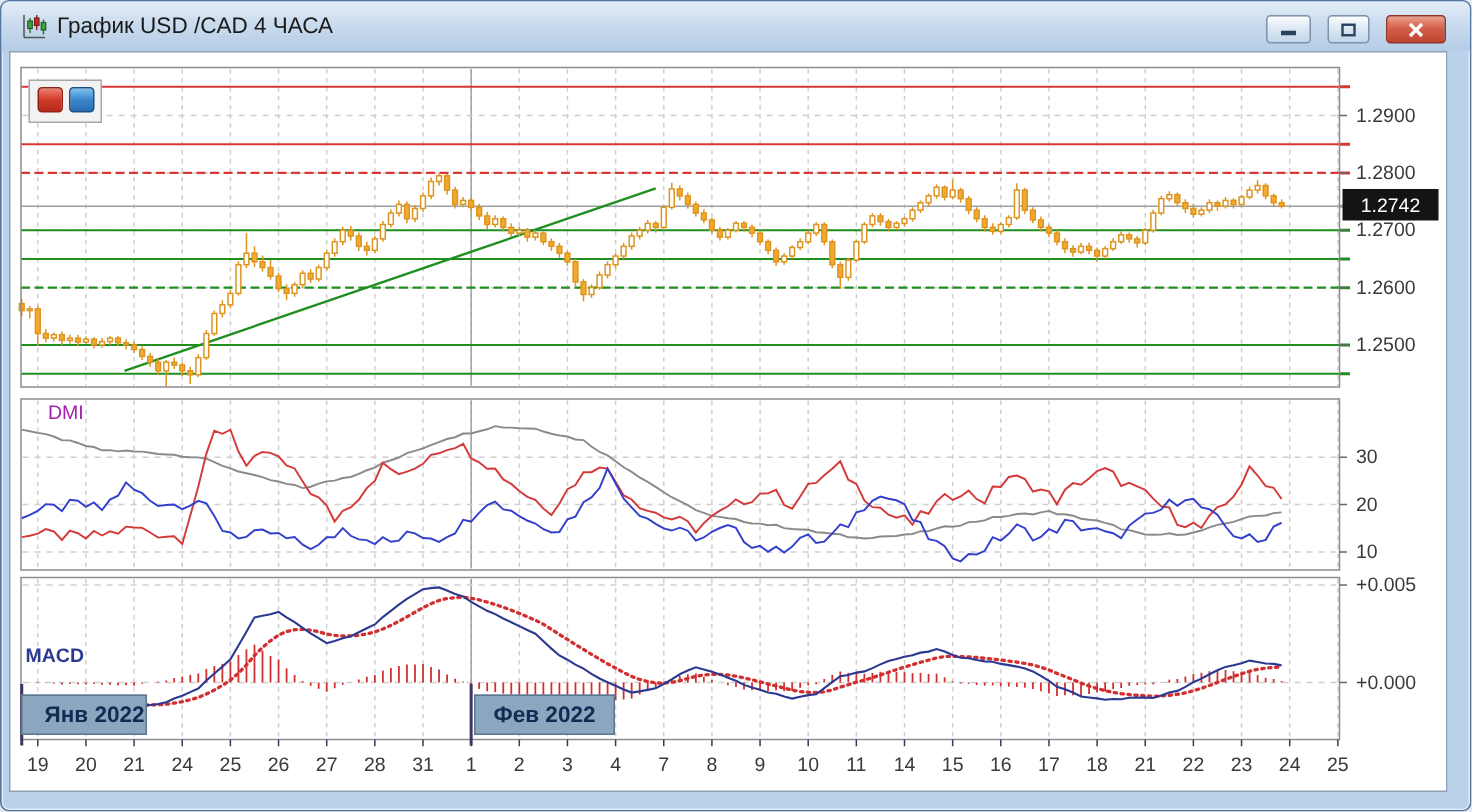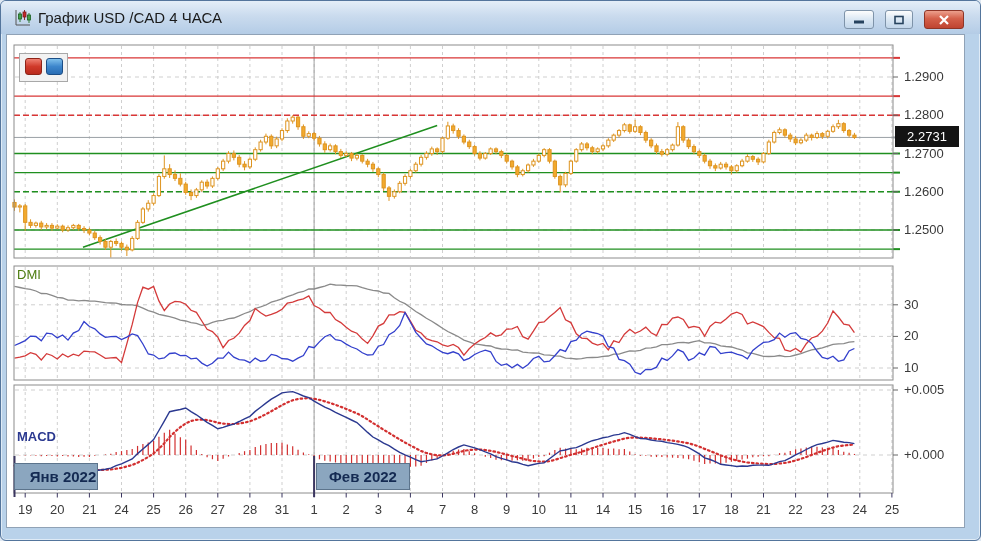--- a/index.html
+++ b/index.html
@@ -14,21 +14,21 @@
        background:linear-gradient(#fdfdfd,#dde9f4 45%,#c2d6ea);box-sizing:border-box;}
   .winbtn.close{border-color:#8e3527;background:linear-gradient(#eca08d,#d4604a 45%,#bf4431);}
   .winbtn svg{position:absolute;left:50%;top:50%;transform:translate(-50%,-50%);}
   .client{position:absolute;left:6px;top:34px;width:959px;height:494px;background:#fff;border:1px solid #90a2b6;box-sizing:border-box;}
   #chart-svg{position:absolute;left:0;top:0;}
   .legend-chip{position:absolute;left:19px;top:53px;width:47px;height:27px;background:#f2f2f2;border:1px solid #a8a8a8;}
   .sqbtn{position:absolute;top:4px;width:17px;height:17px;border-radius:3px;box-sizing:border-box;}
   .sqbtn.red{left:5px;border:1px solid #8e2418;background:linear-gradient(#ef8072,#d03a2a 50%,#b92a1c);}
   .sqbtn.blue{left:26px;border:1px solid #1c4e86;background:linear-gradient(#7fc0ec,#3d86cc 50%,#2a6db4);}
   .panel-label{position:absolute;font-size:13px;}
-  .dmi-label{left:17px;top:267px;color:#4d7c0f;}
+  .dmi-label{left:32px;top:267px;color:#a21caf;}
   .macd-label{left:17px;top:386px;color:#2b3990;font-weight:bold;margin-top:43px;}
   .month-box{position:absolute;top:463px;height:27px;background:#8ba6bf;border:1px solid #5c748c;
        box-sizing:border-box;color:#142a52;font-size:15px;font-weight:bold;line-height:25px;text-align:center;}
   .price-box{position:absolute;left:895px;top:126px;width:64px;height:21px;background:#141414;color:#ffffff;
        font-size:13px;line-height:21px;text-align:center;}
 </style>
 </head>
 <body>
 
 <div id="screen">
@@ -718,21 +718,21 @@
     <span class="sqbtn red"></span>
     <span class="sqbtn blue"></span>
   </div>
 
   <div class="panel-label dmi-label">DMI</div>
   <div class="panel-label macd-label">MACD</div>
 
   <div class="month-box" style="left:14px;width:84px;padding-left:14px;">Янв 2022</div>
   <div class="month-box" style="left:316px;width:94px;">Фев 2022</div>
 
-  <div class="price-box">2.2731</div>
+  <div class="price-box">1.2742</div>
 
   <div class="titlebar">
     <svg class="title-icon" viewBox="0 0 20 20">
       <line x1="3" y1="2" x2="3" y2="17" stroke="#555" stroke-width="1"></line>
       <line x1="3" y1="17" x2="17" y2="17" stroke="#555" stroke-width="1"></line>
       <line x1="7" y1="4" x2="7" y2="14" stroke="#2e7d32" stroke-width="1"></line>
       <rect x="5.5" y="6" width="3" height="5" fill="#43a047" stroke="#1b5e20" stroke-width="0.8"></rect>
       <line x1="11.5" y1="2" x2="11.5" y2="12" stroke="#8d2f2f" stroke-width="1"></line>
       <rect x="10" y="4" width="3" height="5" fill="#c62828" stroke="#7b1f1f" stroke-width="0.8"></rect>
       <line x1="16" y1="5" x2="16" y2="15" stroke="#2e7d32" stroke-width="1"></line>

